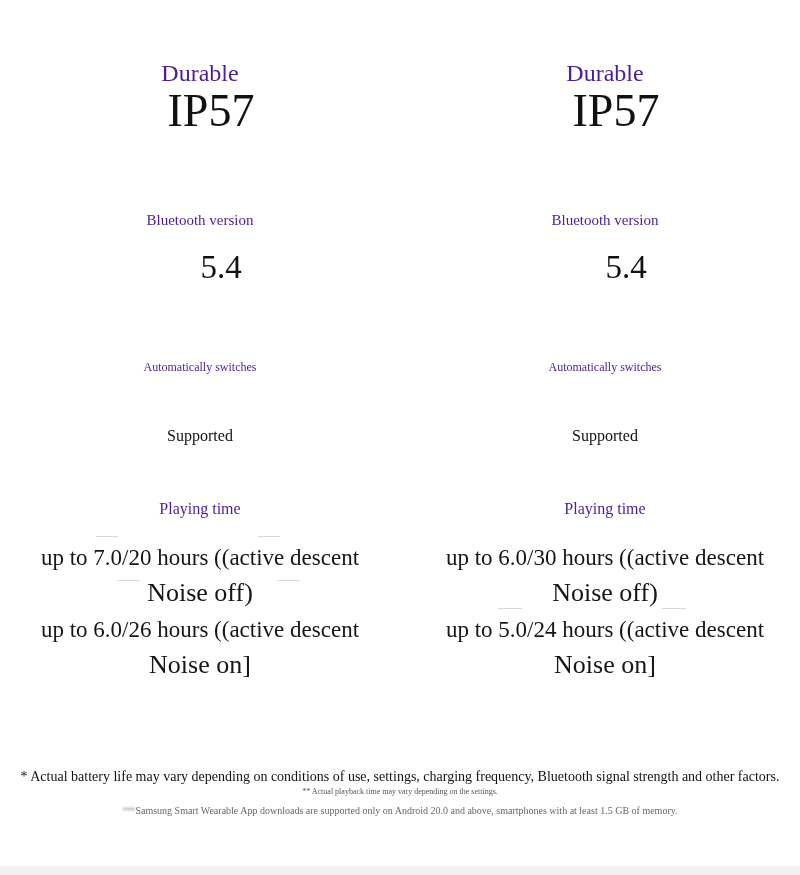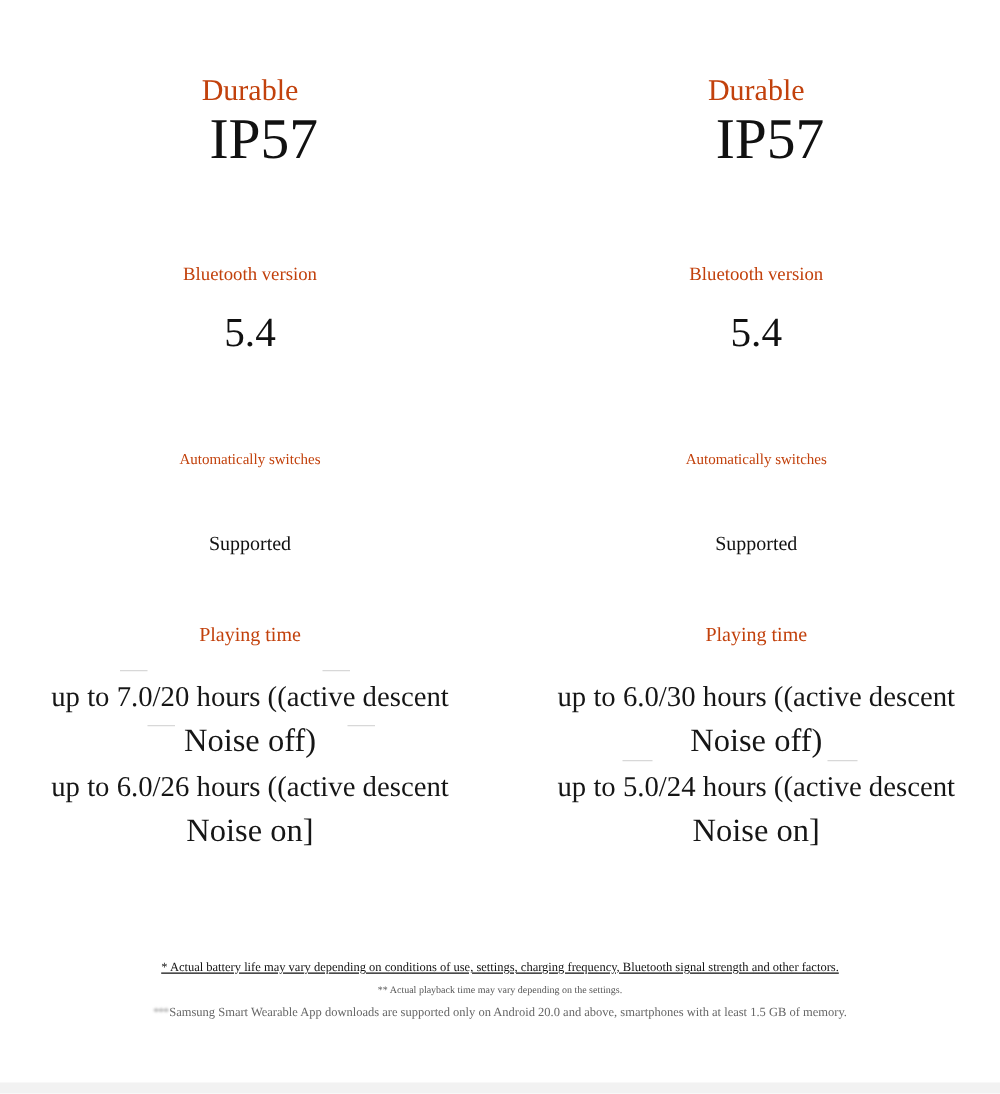--- a/index.html
+++ b/index.html
@@ -24,35 +24,35 @@
     .col.left { left: 0; }
     .col.right { left: 405px; }
 
     .spec {
       position: absolute;
       left: 0;
       width: 100%;
       text-align: center;
     }
     .label {
-      color: #c2410c;
+      color: #4c1d95;
       white-space: nowrap;
     }
     .value {
       color: #111111;
       white-space: nowrap;
     }
 
     
     .s-durable .label { position: absolute; top: 60px; width: 100%; font-size: 24px; }
     .s-durable .value { position: absolute; top: 84px; width: 100%; font-size: 46px; padding-left: 11px; }
 
     
     .s-bt .label { position: absolute; top: 212px; width: 100%; font-size: 15px; }
-    .s-bt .value { position: absolute; top: 249px; width: 100%; font-size: 33px; }
+    .s-bt .value { position: absolute; top: 249px; width: 100%; font-size: 33px; padding-left: 21px; }
 
     
     .s-auto .label { position: absolute; top: 360px; width: 100%; font-size: 12px; }
     .s-auto .value { position: absolute; top: 403px; width: 100%; font-size: 16px; margin-top: 24px; }
 
     
     .s-play .label { position: absolute; top: 500px; width: 100%; font-size: 16px; }
     .s-play .line {
       position: absolute;
       width: 100%;
@@ -70,21 +70,21 @@
       background: #d8d8d8;
     }
 
     .footnotes {
       position: absolute;
       left: 0;
       width: 800px;
       text-align: center;
       color: #222222;
     }
-    .fn1 { position: absolute; top: 769px; width: 100%; font-size: 10px; color: #111111; text-decoration: underline; }
+    .fn1 { position: absolute; top: 769px; width: 100%; font-size: 14px; color: #111111; }
     .fn2 { position: absolute; top: 787px; width: 100%; font-size: 8px; color: #555555; }
     .fn3 { position: absolute; top: 805px; width: 100%; font-size: 10px; color: #666666; }
     .fn3 .blur-mark {
       display: inline-block;
       color: #999999;
       filter: blur(0.8px);
       margin-right: 1px;
       letter-spacing: -1px;
     }
 

